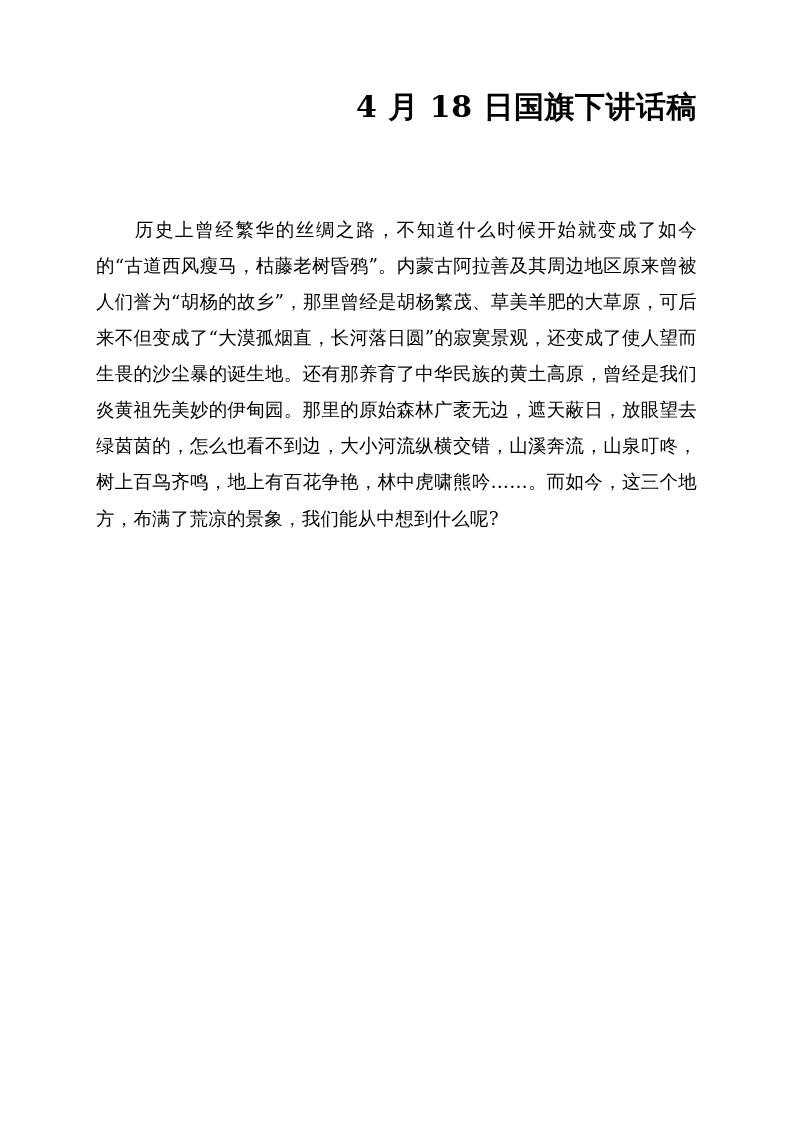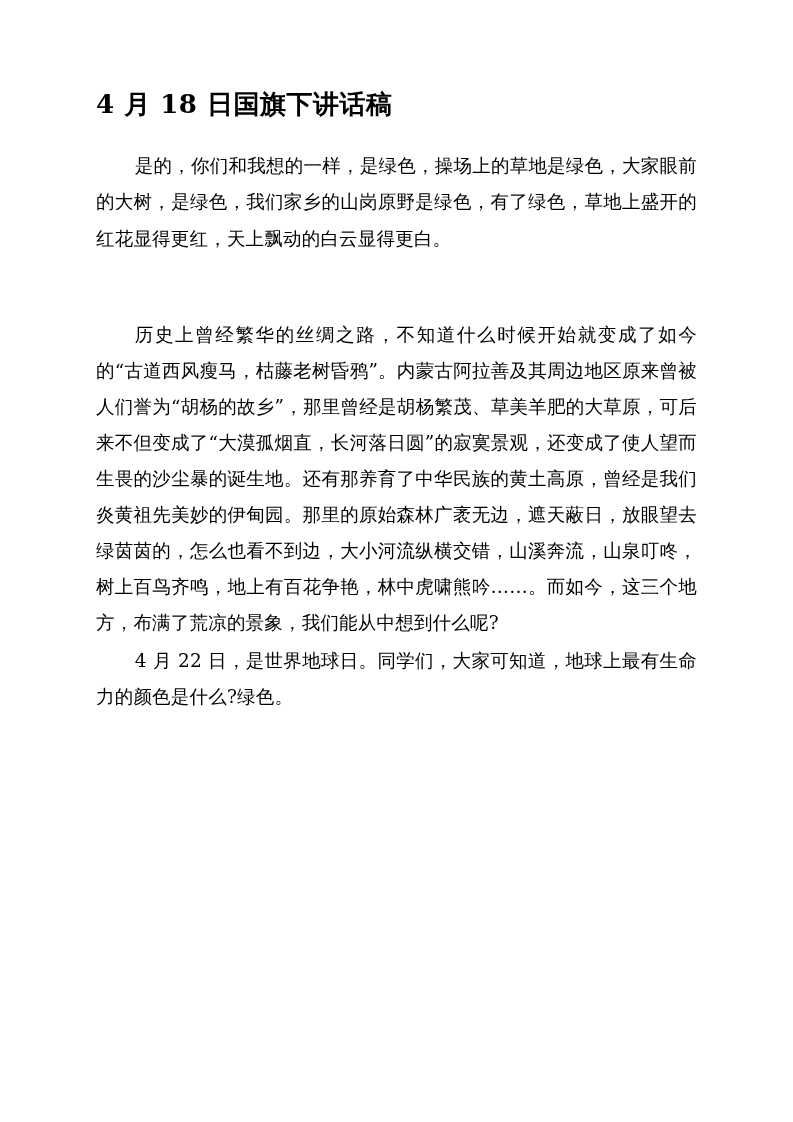--- a/index.html
+++ b/index.html
@@ -17,23 +17,23 @@
   .page {
     box-sizing: border-box;
     width: 793px;
     height: 1122px;
     padding: 86px 96px 80px 96px;
     background: #ffffff;
   }
   .doc-title {
     font-family: "DejaVu Serif", "Liberation Serif", serif;
     font-weight: bold;
-    font-size: 26px;
+    font-size: 30px;
     line-height: 1.4;
-    text-align: left;
+    text-align: right;
     margin: 0 0 26px 0;
     letter-spacing: 0.5px;
   }
   .para {
     font-size: 18.5px;
     line-height: 1.95;
     text-align: justify;
     text-justify: inter-ideograph;
     margin: 0 0 2px 0;
     letter-spacing: 0.2px;
@@ -48,25 +48,23 @@
     height: 18px;
   }
 </style>
 </head>
 <body>
 
 <div class="page">
 
   <h1 class="doc-title">4 月 18 日国旗下讲话稿</h1>
 
-  <p class="para indent">是的，你们和我想的一样，是绿色，操场上的草地是绿色，大家眼前的大树，是绿色，我们家乡的山岗原野是绿色，有了绿色，草地上盛开的红花显得更红，天上飘动的白云显得更白。</p>
 
   <div class="spacer-lg"></div>
 
 
   <div class="spacer-sm"></div>
 
 
   <p class="para indent">历史上曾经繁华的丝绸之路，不知道什么时候开始就变成了如今的“古道西风瘦马，枯藤老树昏鸦”。内蒙古阿拉善及其周边地区原来曾被人们誉为“胡杨的故乡”，那里曾经是胡杨繁茂、草美羊肥的大草原，可后来不但变成了“大漠孤烟直，长河落日圆”的寂寞景观，还变成了使人望而生畏的沙尘暴的诞生地。还有那养育了中华民族的黄土高原，曾经是我们炎黄祖先美妙的伊甸园。那里的原始森林广袤无边，遮天蔽日，放眼望去绿茵茵的，怎么也看不到边，大小河流纵横交错，山溪奔流，山泉叮咚，树上百鸟齐鸣，地上有百花争艳，林中虎啸熊吟……。而如今，这三个地方，布满了荒凉的景象，我们能从中想到什么呢?</p>
 
-  <p class="para indent">4 月 22 日，是世界地球日。同学们，大家可知道，地球上最有生命力的颜色是什么?绿色。</p>
 
 </div>
 
 </body></html>

